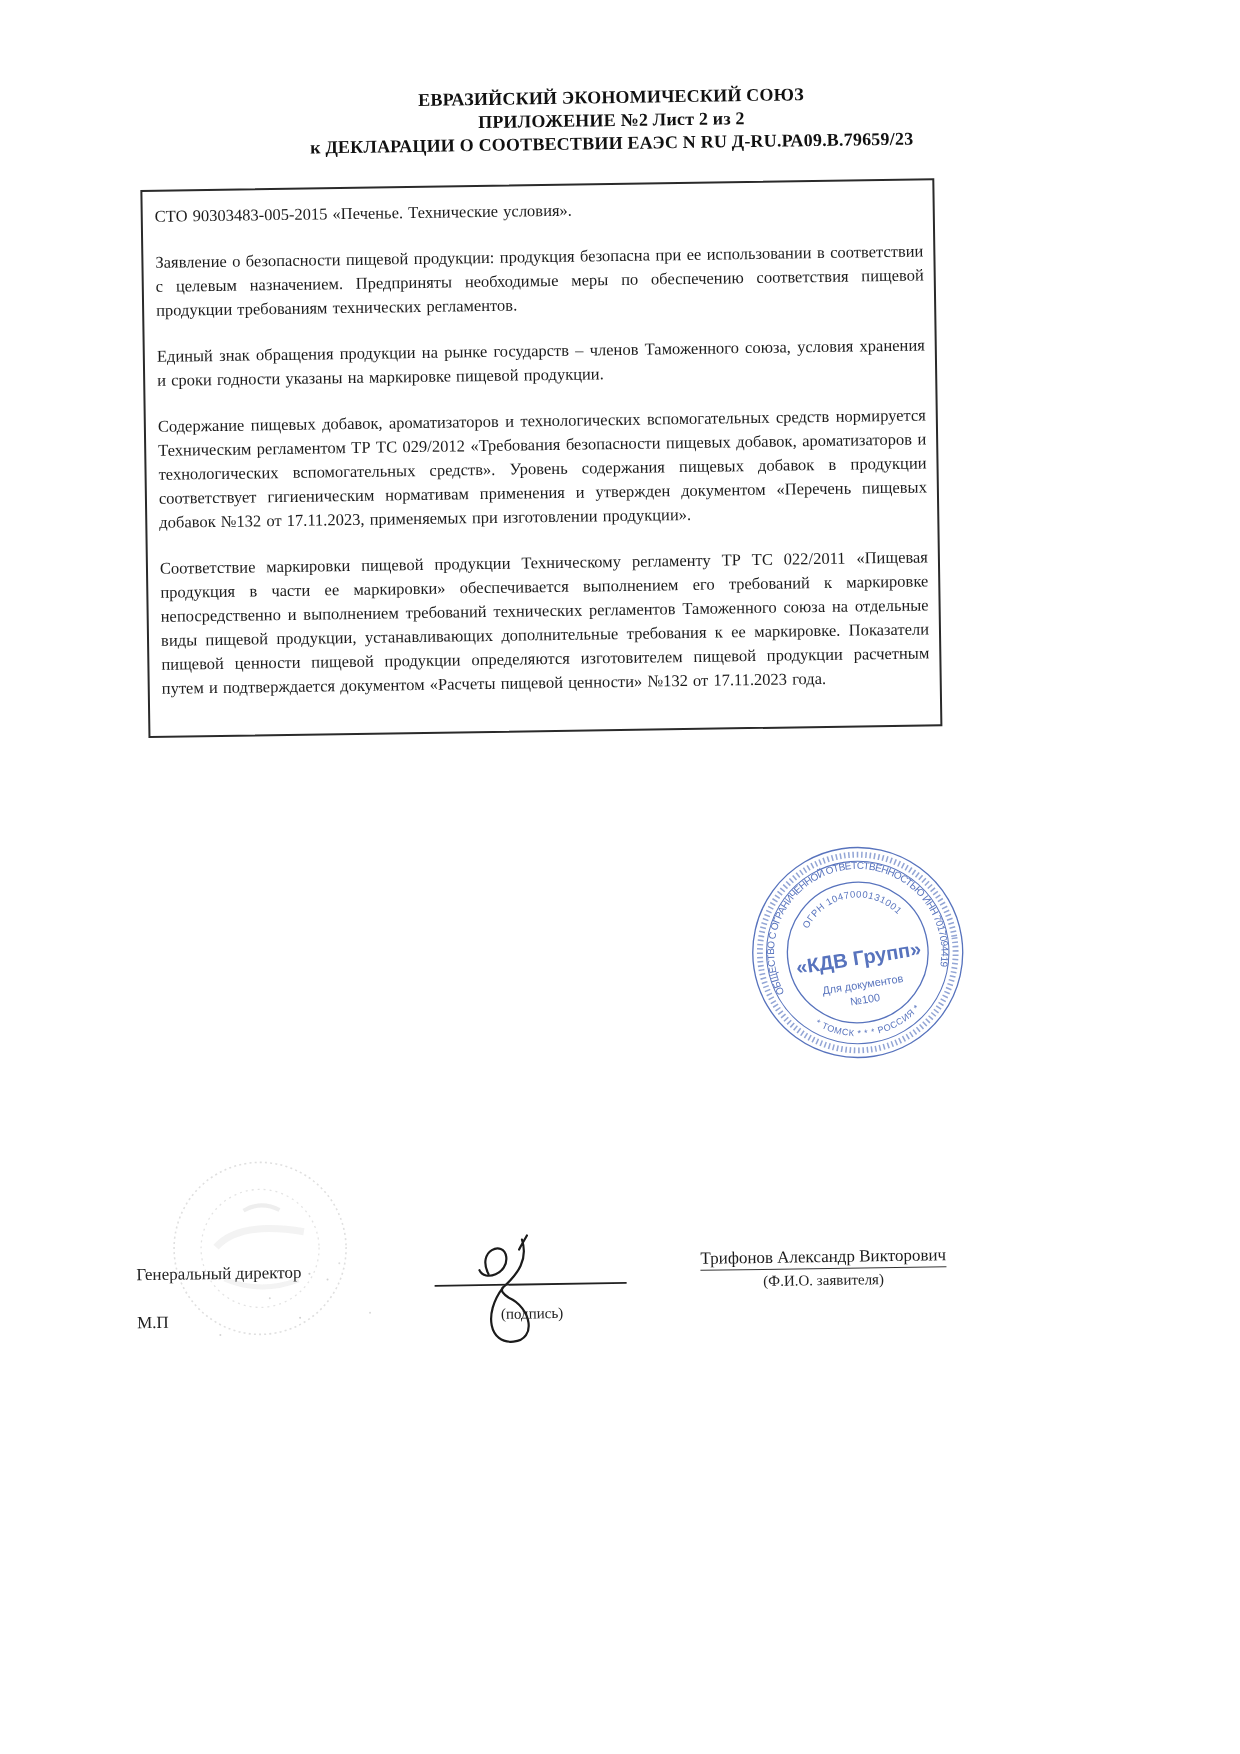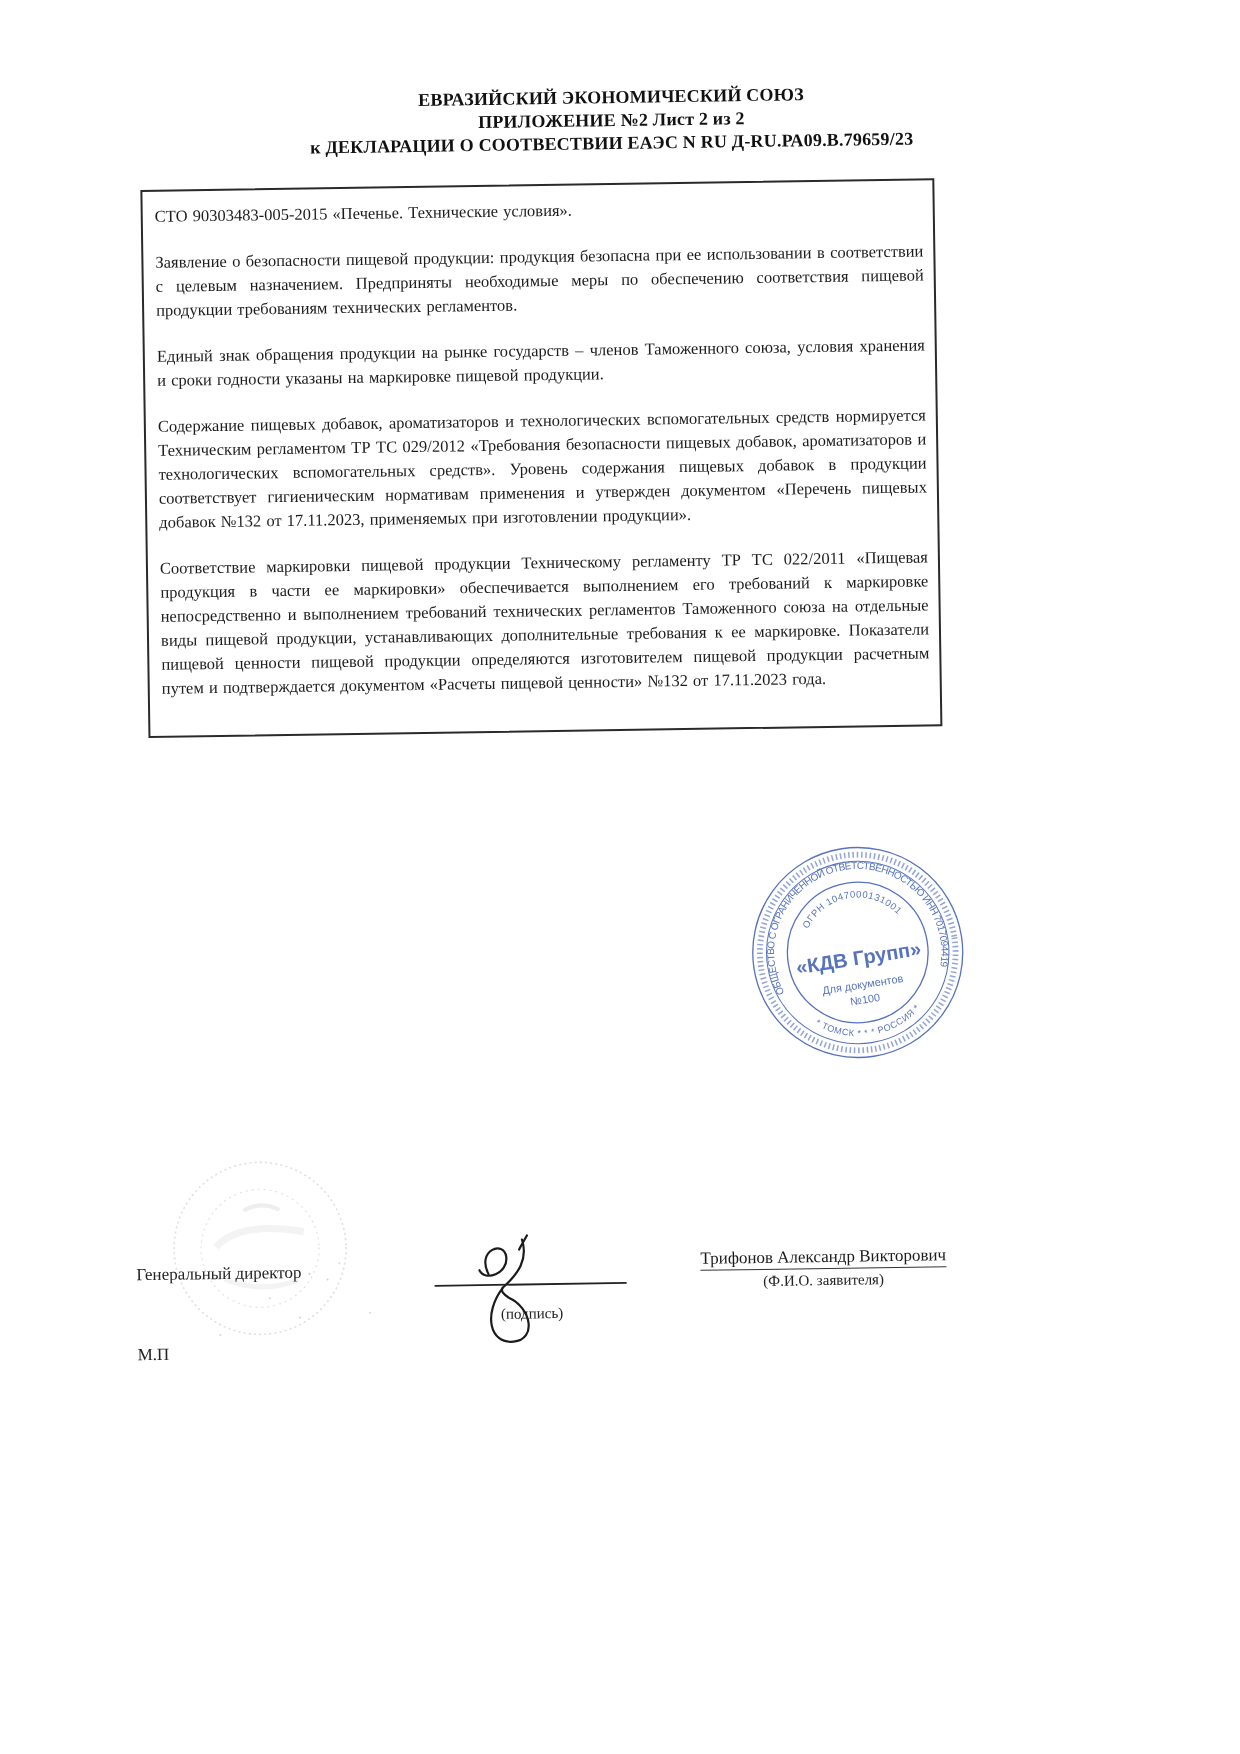--- a/index.html
+++ b/index.html
@@ -68,21 +68,20 @@
     position: absolute;
     left: 128px; top: 1258px;
     font-size: 17px;
     color: #222;
   }
   .sig-mp {
     position: absolute;
     left: 128px; top: 1306px;
     font-size: 17px;
     color: #222;
-    margin-top: 32px;
   }
   .sig-center {
     position: absolute;
     left: 418px; top: 1228px;
     width: 210px;
     text-align: center;
   }
   .sig-caption {
     font-size: 15px;
     color: #222;

